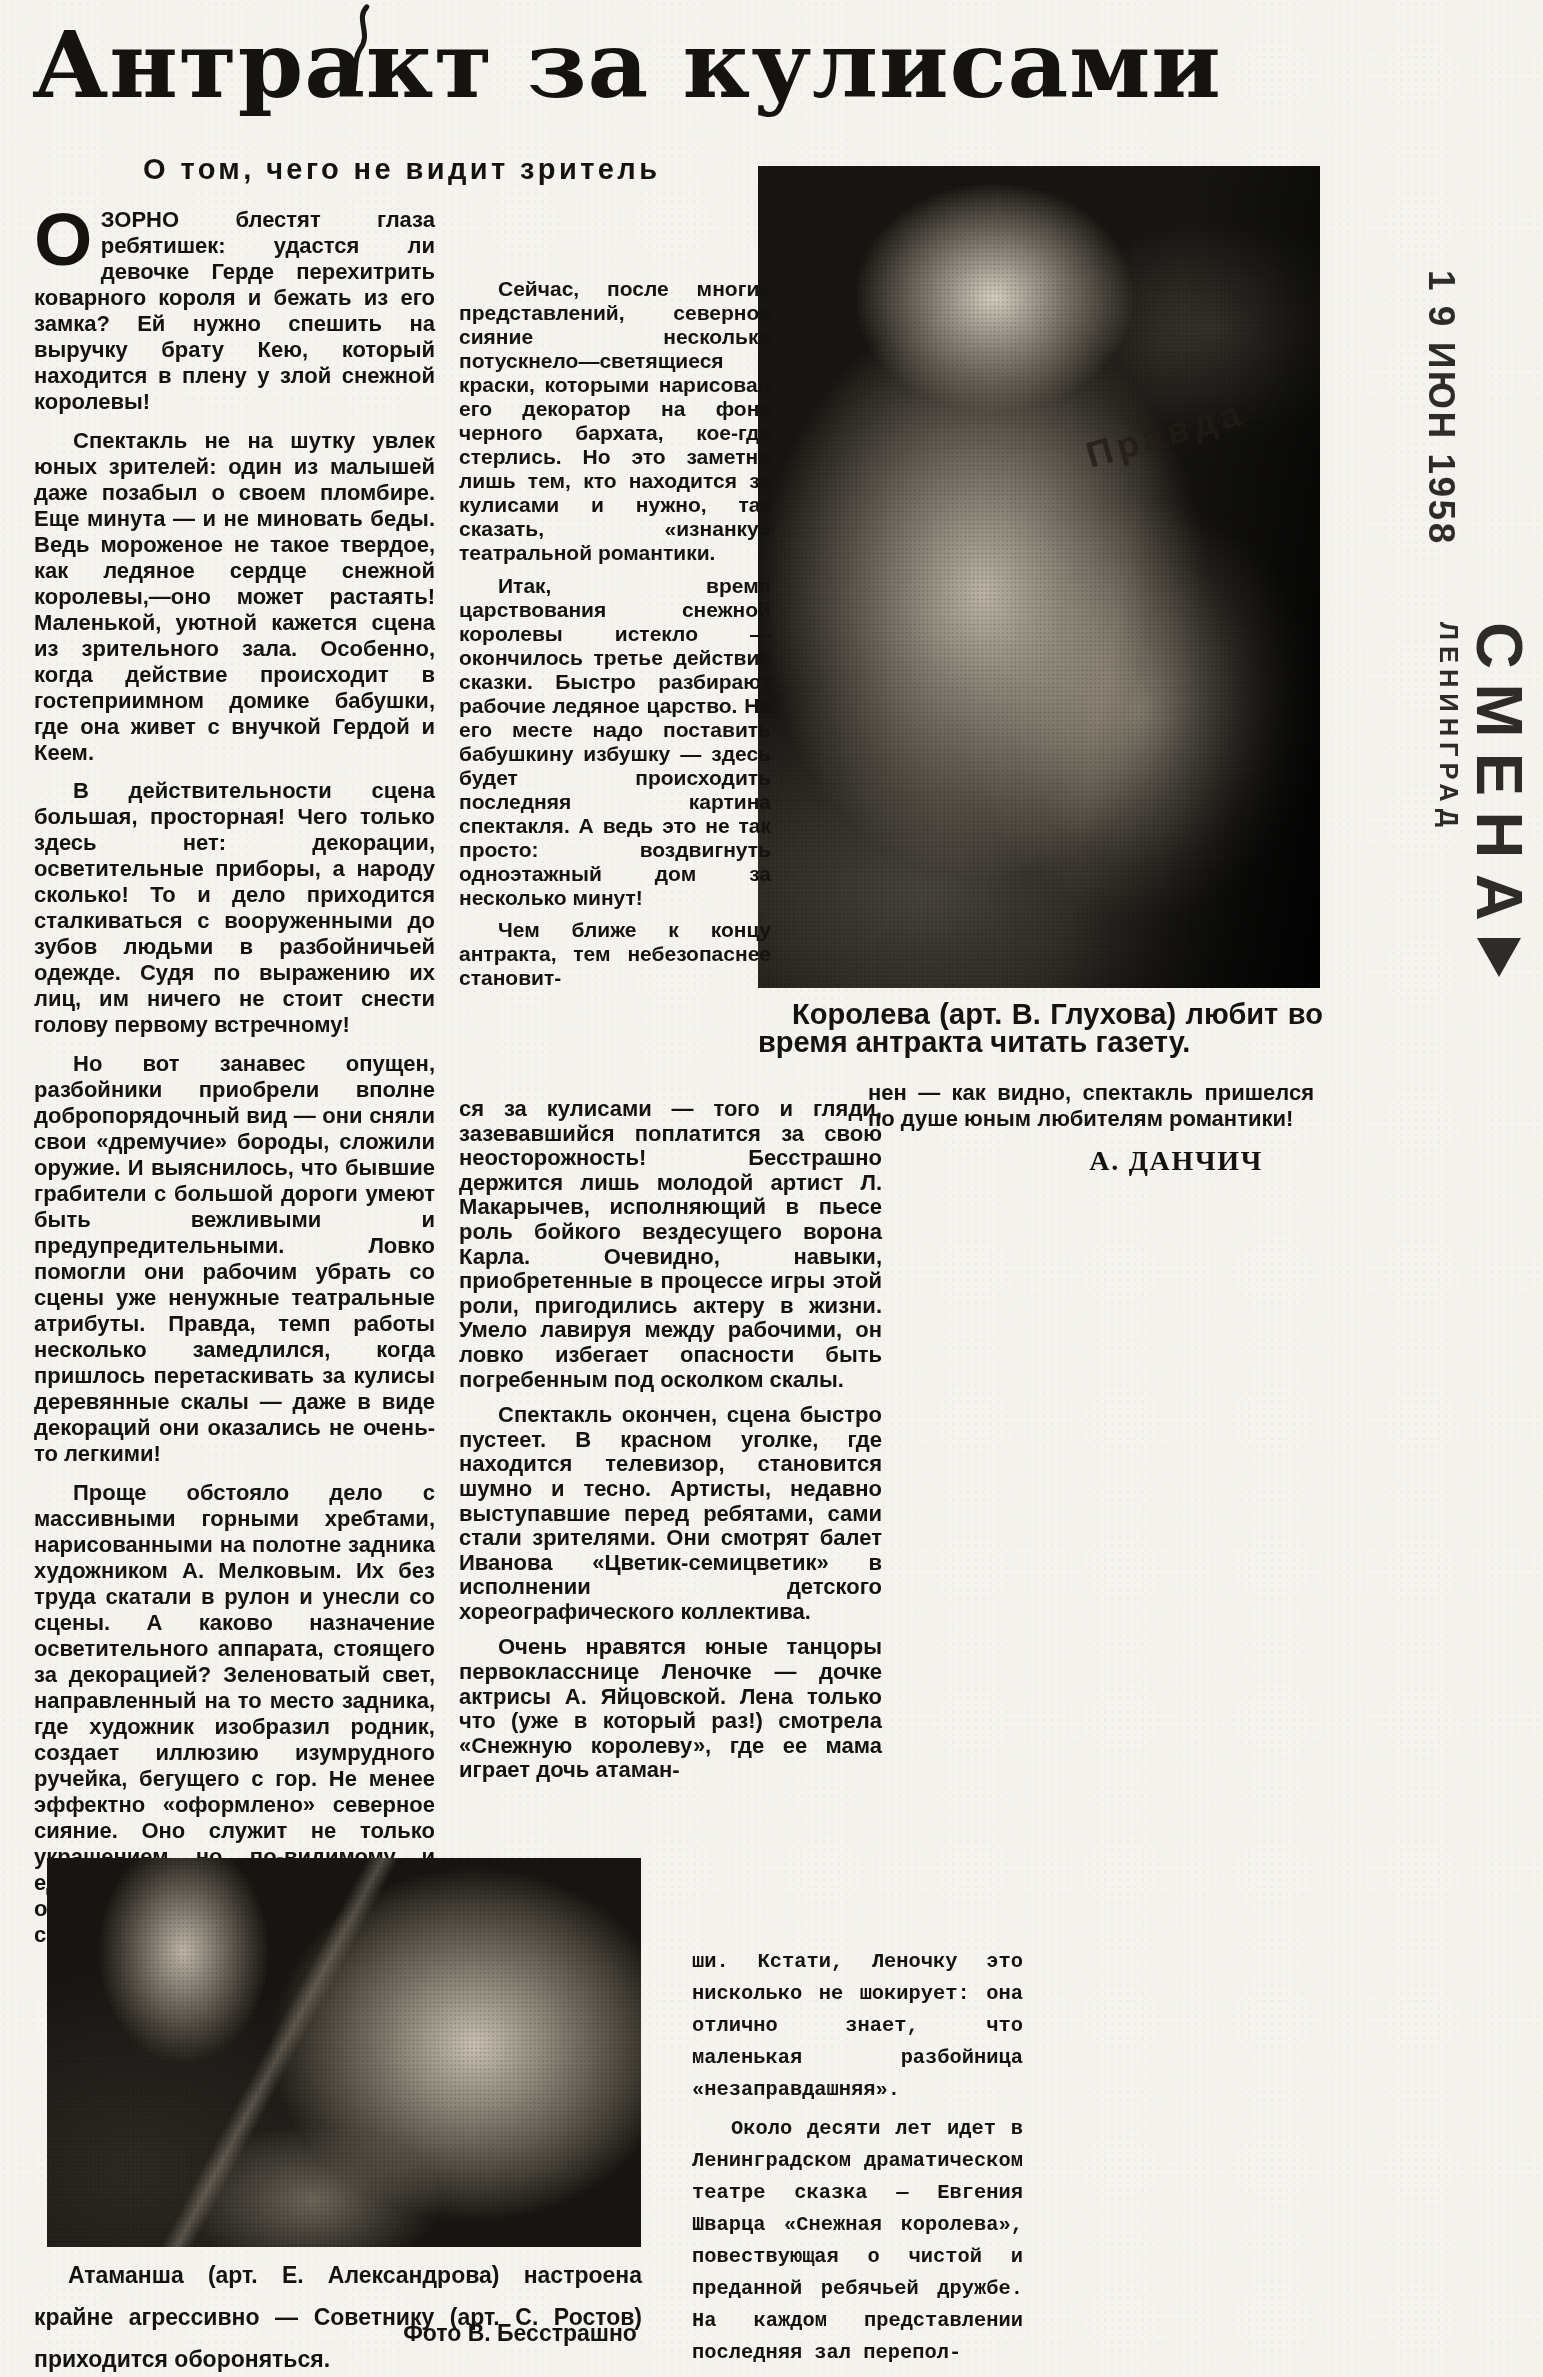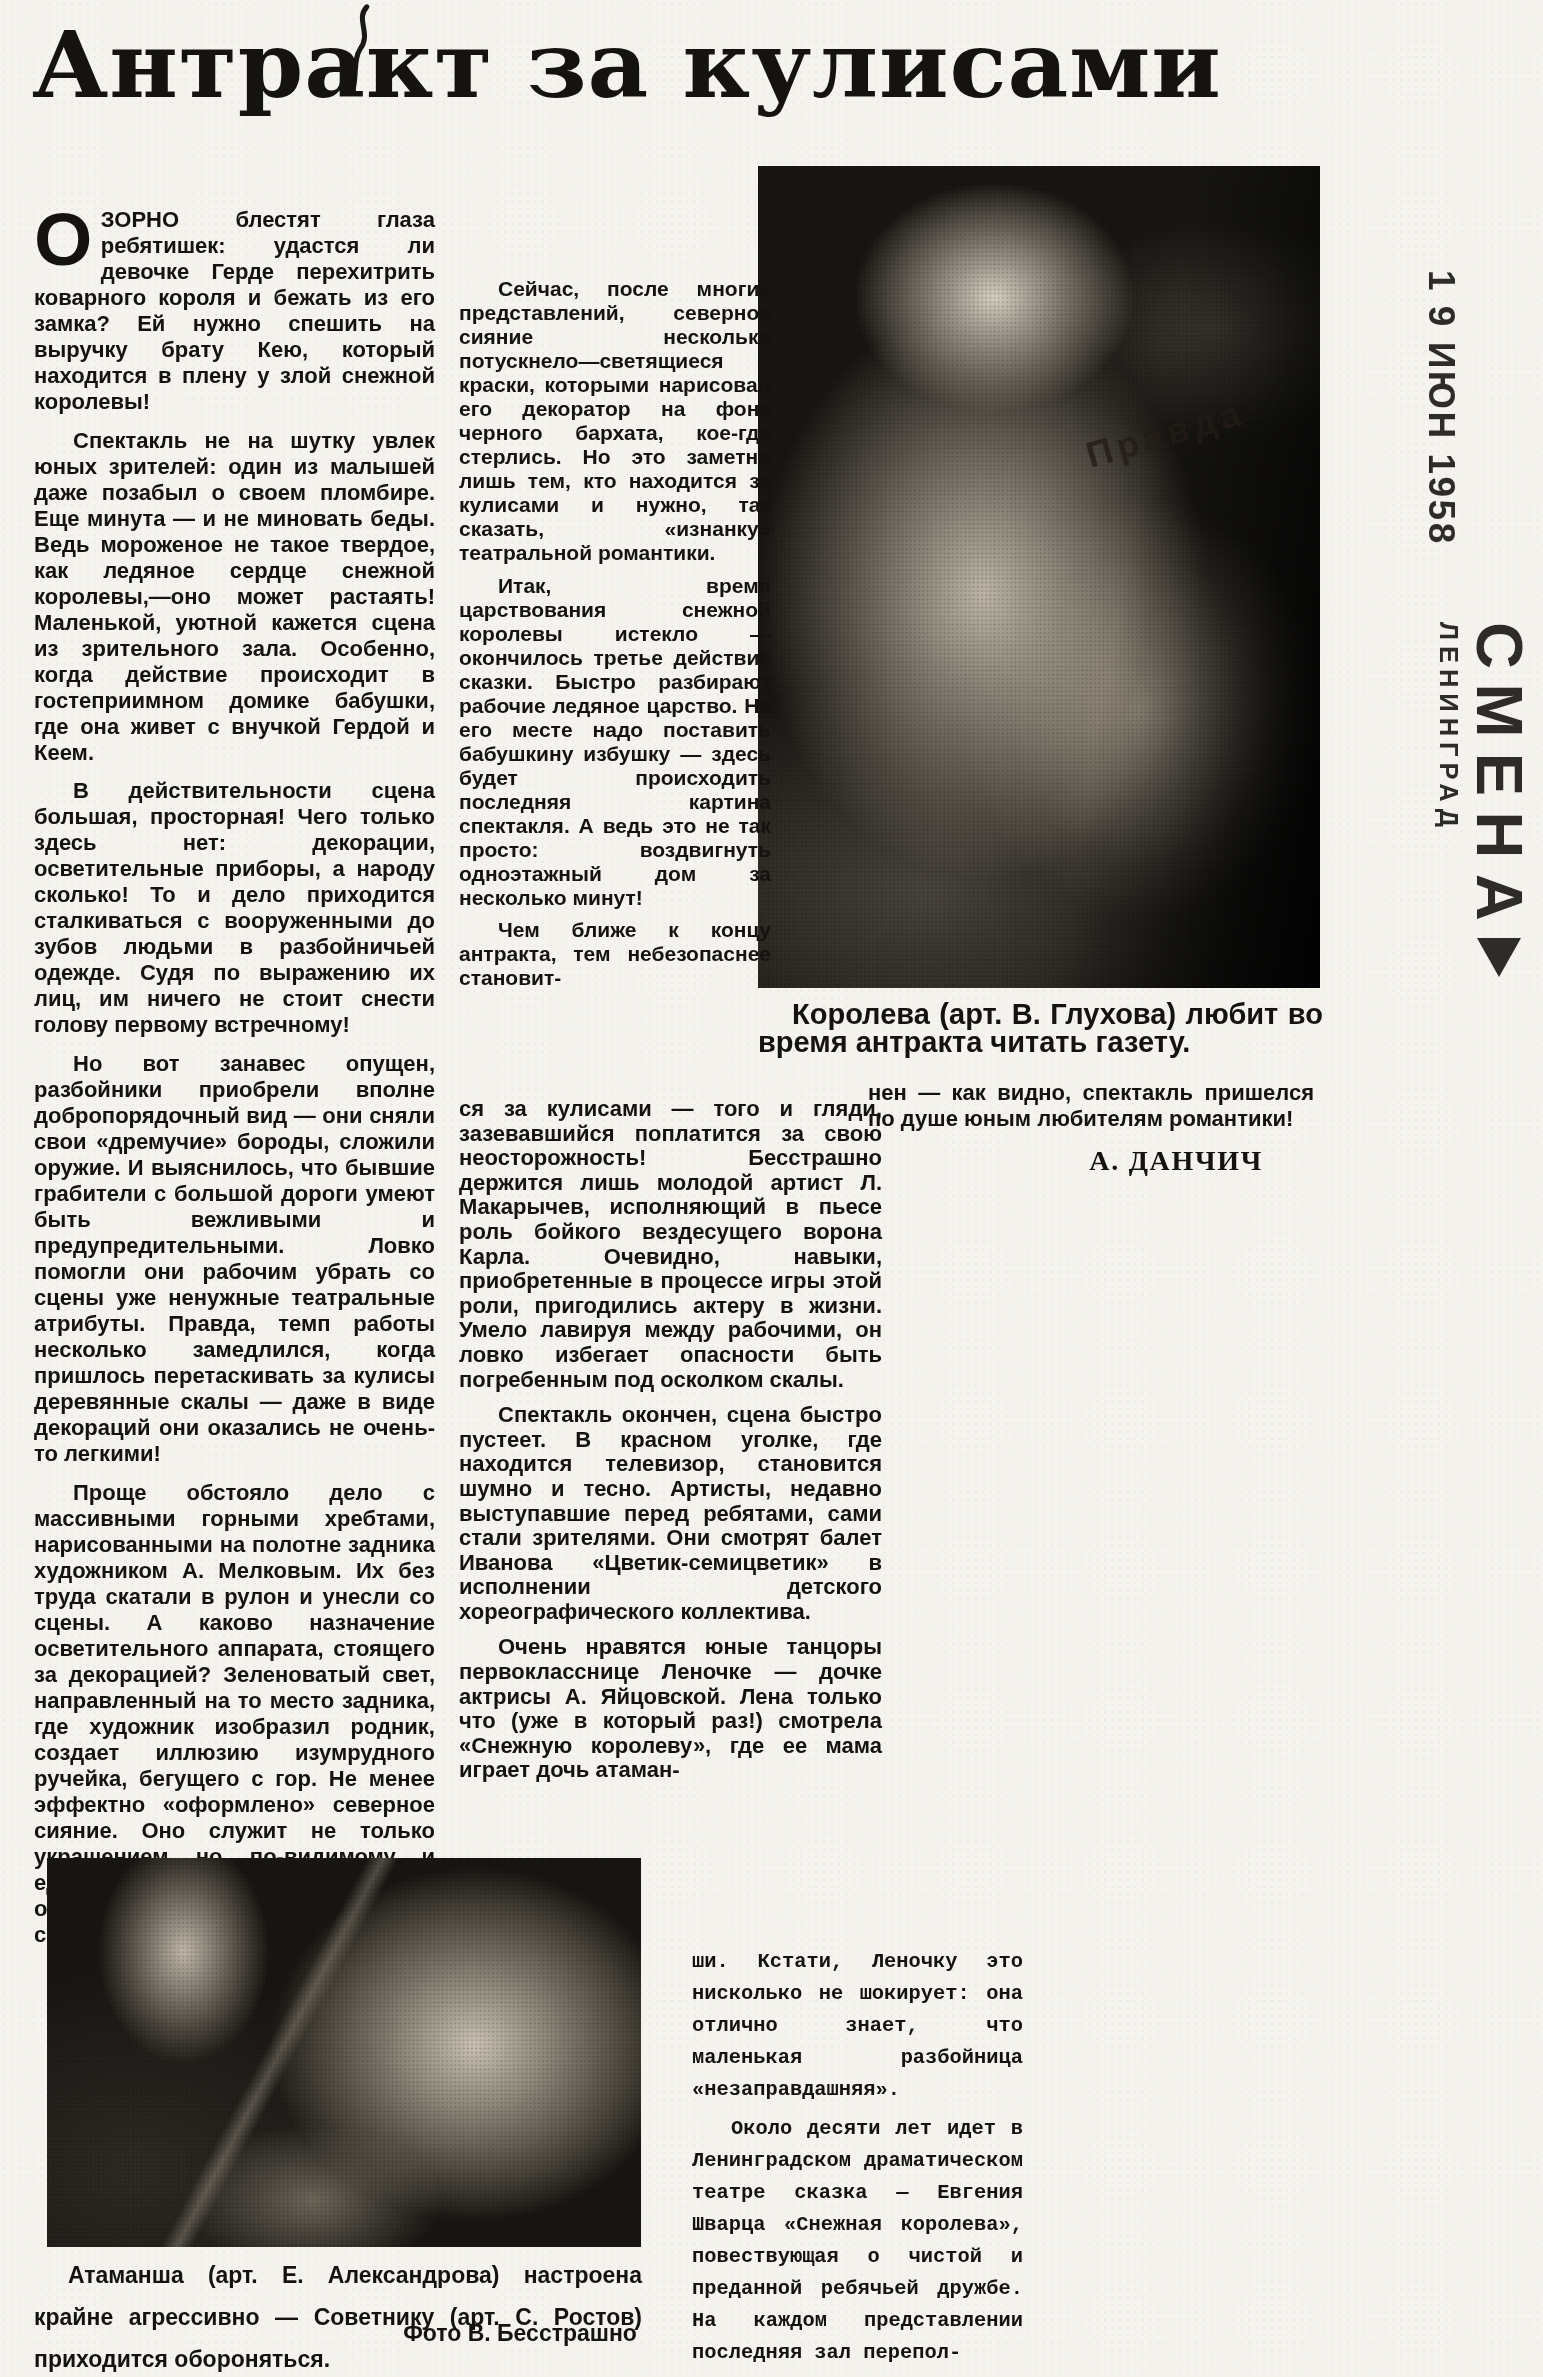--- a/index.html
+++ b/index.html
@@ -134,20 +134,21 @@
 <body>
 
 <div id="page">
 
   <svg id="pen-mark" class="abs" width="59" height="93" viewBox="0 0 70 110">
     <path d="M52 8 C38 22, 58 40, 44 58 C36 70, 40 88, 36 104" stroke="#1a1814" stroke-width="6" fill="none" stroke-linecap="round"></path>
   </svg>
 
   <div id="headline" class="abs">Антракт за кулисами</div>
 
+  <div id="subtitle" class="abs">О том, чего не видит зритель</div>
 
   <div id="col1" class="abs">
     <p class="para nip"><span class="dropcap">О</span><span>ЗОРНО блестят глаза ребятишек: удастся ли девочке Герде перехитрить коварного короля и бежать из его замка? Ей нужно спешить на выручку брату Кею, который находится в плену у злой снежной королевы!</span></p>
     <p class="para">Спектакль не на шутку увлек юных зрителей: один из малышей даже позабыл о своем пломбире. Еще минута — и не миновать беды. Ведь мороженое не такое твердое, как ледяное сердце снежной королевы,—оно может растаять! Маленькой, уютной кажется сцена из зрительного зала. Особенно, когда действие происходит в гостеприимном домике бабушки, где она живет с внучкой Гердой и Кеем.</p>
     <p class="para">В действительности сцена большая, просторная! Чего только здесь нет: декорации, осветительные приборы, а народу сколько! То и дело приходится сталкиваться с вооруженными до зубов людьми в разбойничьей одежде. Судя по выражению их лиц, им ничего не стоит снести голову первому встречному!</p>
     <p class="para">Но вот занавес опущен, разбойники приобрели вполне добропорядочный вид — они сняли свои «дремучие» бороды, сложили оружие. И выяснилось, что бывшие грабители с большой дороги умеют быть вежливыми и предупредительными. Ловко помогли они рабочим убрать со сцены уже ненужные театральные атрибуты. Правда, темп работы несколько замедлился, когда пришлось перетаскивать за кулисы деревянные скалы — даже в виде декораций они оказались не очень-то легкими!</p>
     <p class="para">Проще обстояло дело с массивными горными хребтами, нарисованными на полотне задника художником А. Мелковым. Их без труда скатали в рулон и унесли со сцены. А каково назначение осветительного аппарата, стоящего за декорацией? Зеленоватый свет, направленный на то место задника, где художник изобразил родник, создает иллюзию изумрудного ручейка, бегущего с гор. Не менее эффектно «оформлено» северное сияние. Оно служит не только украшением, но, по-видимому, и единственным источником освещения в ледяном царстве снежной королевы.</p>
   </div>
 
   <div id="photo1" class="abs photo">

